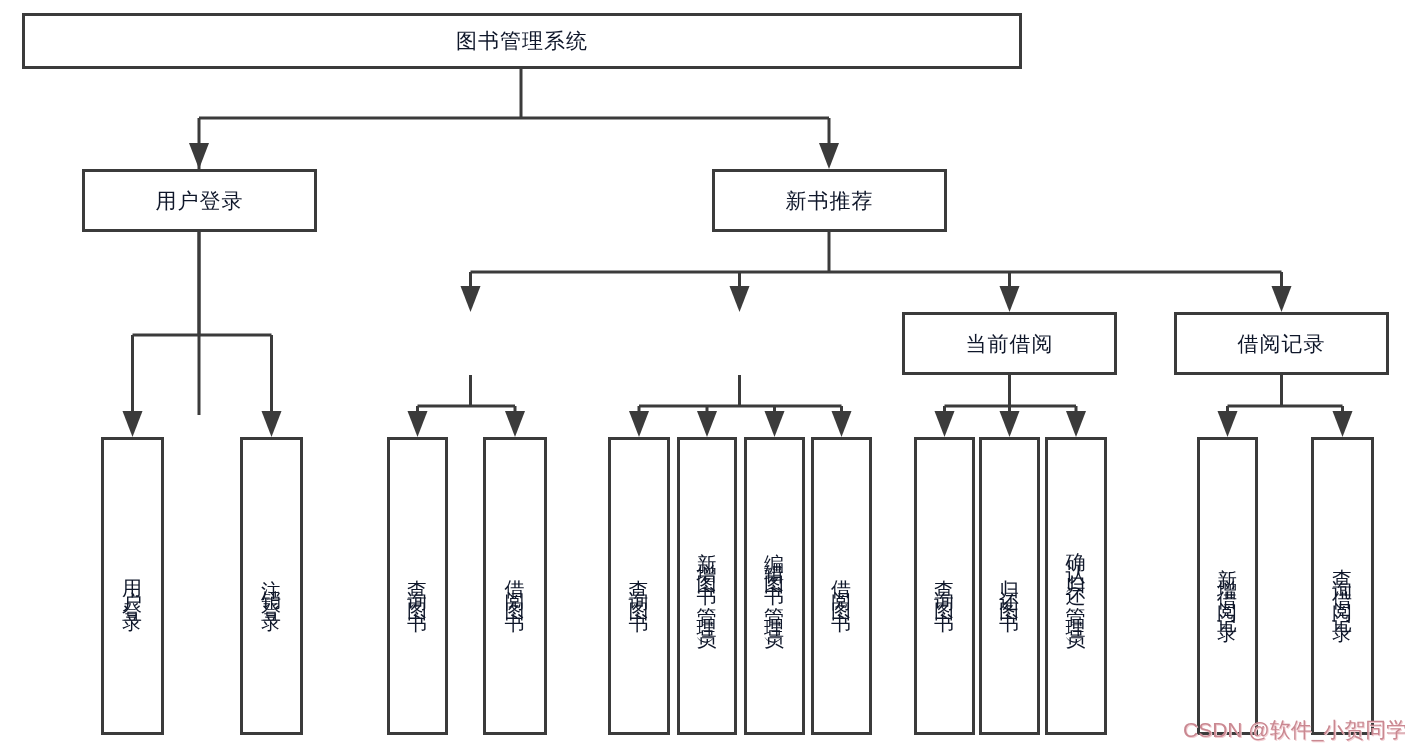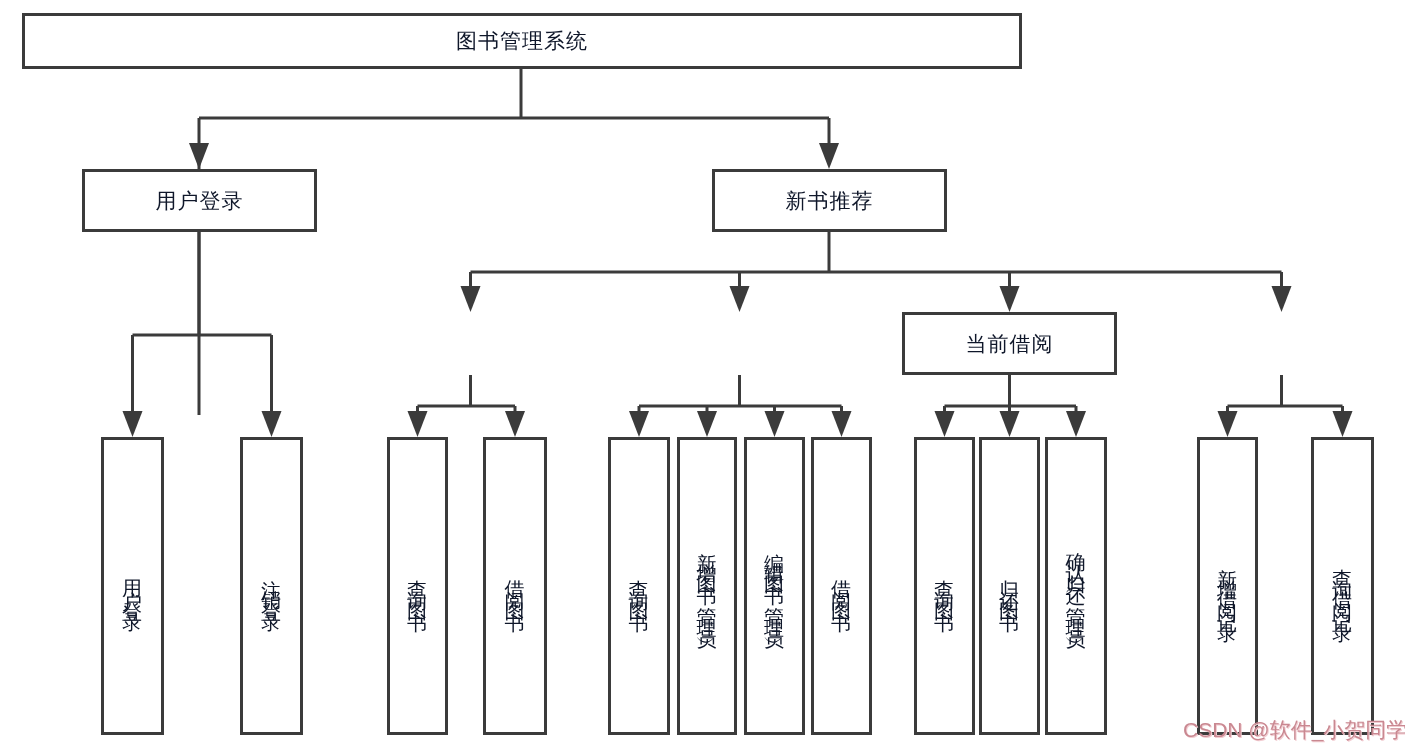--- a/index.html
+++ b/index.html
@@ -130,20 +130,23 @@
   <div class="node" style="left:82px; top:169px; width:235px; height:63px">
     <span class="hlabel">用户登录</span>
   </div>
   <div class="node" style="left:712px; top:169px; width:235px; height:63px">
     <span class="hlabel">新书推荐</span>
   </div>
 
   <div class="node" style="left:902px; top:312px; width:215px; height:63px">
     <span class="hlabel">当前借阅</span>
   </div>
+  <div class="node" style="left:1174px; top:312px; width:215px; height:63px">
+    <span class="hlabel">借阅记录</span>
+  </div>
 
   <div class="node" style="left:101px; top:437px; width:63px; height:298px">
     <span class="vlabel">用户登录</span>
   </div>
   <div class="node" style="left:240px; top:437px; width:63px; height:298px">
     <span class="vlabel">注销登录</span>
   </div>
 
   <div class="node" style="left:387px; top:437px; width:61px; height:298px">
     <span class="vlabel">查询图书</span>

